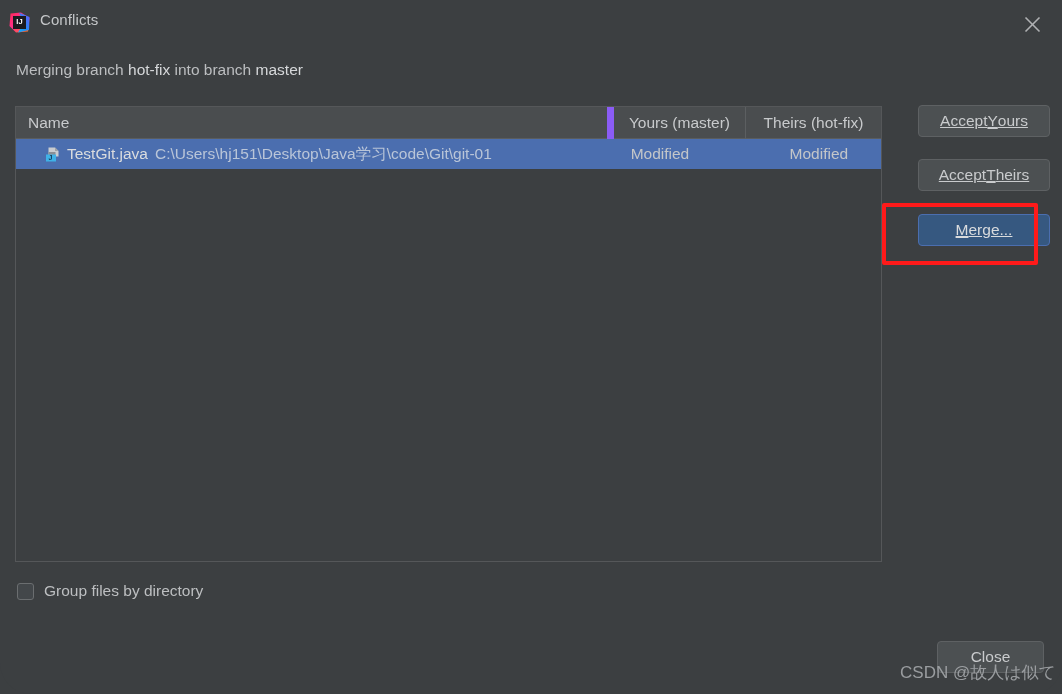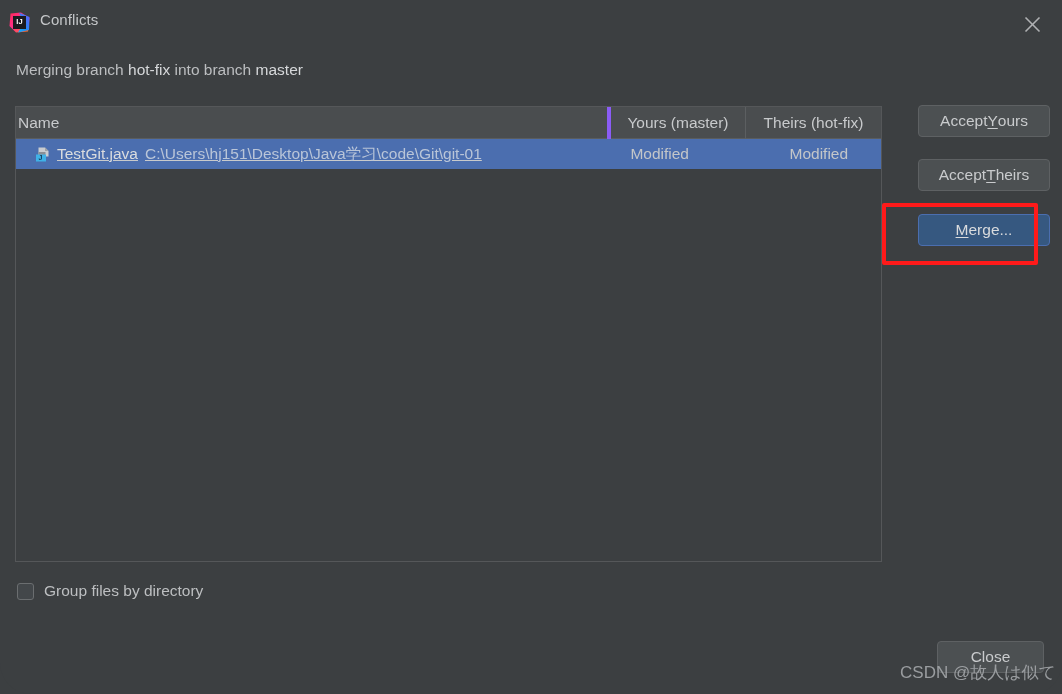--- a/index.html
+++ b/index.html
@@ -79,43 +79,42 @@
   }
   .th {
     height: 32px;
     display: flex; align-items: center;
     font-size: 15.5px;
     color: #C8CACC;
     padding: 0 8px;
     white-space: nowrap;
     overflow: hidden;
   }
-  .th.col-name  { width: 591px; padding-left: 2px; }
+  .th.col-name  { width: 591px; padding-left: 12px; }
   .th.col-yours { width: 138px; justify-content: center;
-                  border-left: 4px solid #8b5cf6; }
+                  border-left: 7px solid #8b5cf6; }
   .th.col-theirs{ width: 136px; justify-content: center;
                   border-left: 1px solid #5C5F61; }
 
   #tbody { position: relative; }
   .trow {
     position: relative;
     height: 30px;
     display: flex;
     align-items: center;
     background: #4B6EAF;
     color: #C8CACC;
     font-size: 15.5px;
     white-space: nowrap;
   }
   .cell-name {
     width: 670px;
     display: flex; align-items: center;
-    padding-left: 18px;
+    padding-left: 28px;
     overflow: hidden;
-    text-decoration: underline;
   }
   .file-icon {
     width: 17px; height: 17px;
     margin-right: 6px;
     flex: 0 0 auto;
     position: relative;
     top: 0px;
   }
   .fname { color: #DADCDE; }
   .fpath { color: #B9C5D8; margin-left: 7px; }
@@ -130,20 +129,21 @@
   
   .sbtn {
     position: absolute;
     left: 918px;
     width: 132px; height: 32px;
     border-radius: 4px;
     font-size: 15.5px;
     display: flex; align-items: center; justify-content: center;
     cursor: default;
     white-space: nowrap;
+    text-decoration: underline;
   }
   #btn-accept-yours  { top: 105px; background: #4C5052; border: 1px solid #5E6163; color: #C9CBCD; }
   #btn-accept-theirs { top: 159px; background: #4C5052; border: 1px solid #5E6163; color: #C9CBCD; }
   #btn-merge         { top: 214px; background: #365880; border: 1px solid #4B6EAF; color: #D9DBDD; }
   .mnem { text-decoration: underline; text-underline-offset: 2px; }
 
   
   #annot-merge {
     position: absolute;
     left: 882px; top: 203px;

